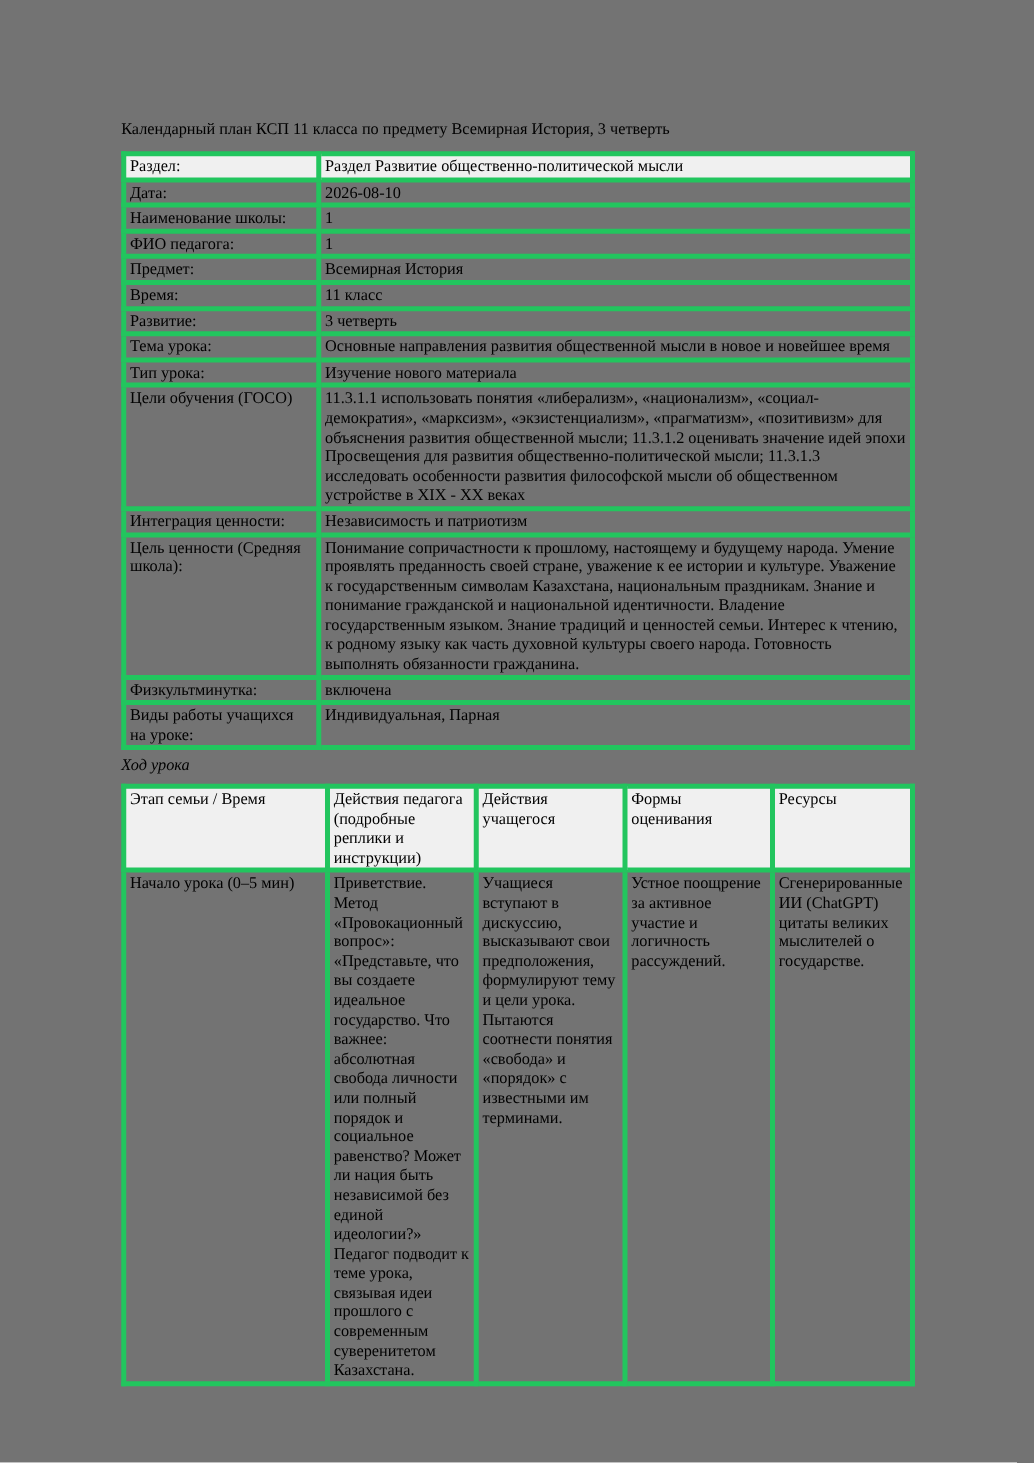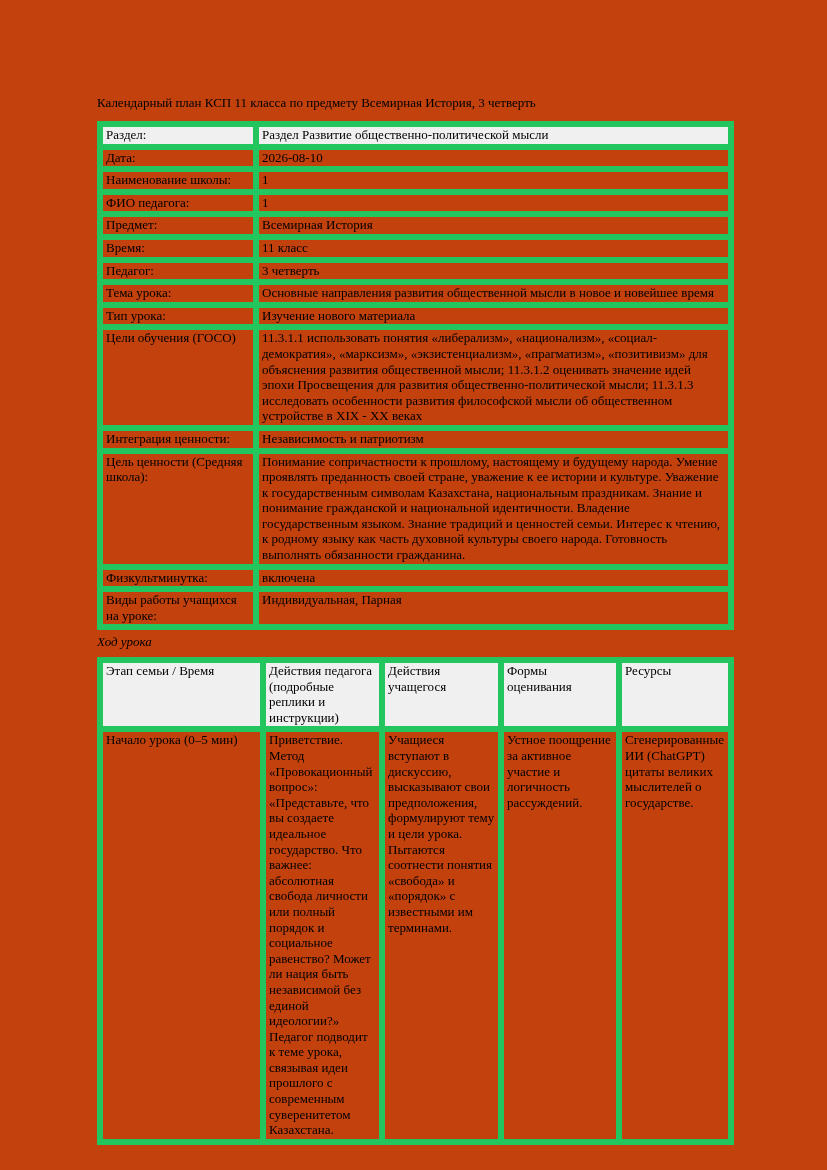--- a/index.html
+++ b/index.html
@@ -1,20 +1,20 @@
 <!DOCTYPE html>
 <html><head>
 <meta charset="utf-8">
 <style>
   html, body { margin: 0; padding: 0; background: #ffffff; }
   .page {
     position: relative;
     width: 827px;
     height: 1170px;
-    background: #c2410c;
+    background: #737373;
     overflow: hidden;
     font-family: "Liberation Serif", "DejaVu Serif", serif;
     font-size: 13px;
     line-height: 15.6px;
     color: #000000;
   }
   .content {
     position: absolute;
     left: 97px;
     top: 95px;
@@ -24,21 +24,21 @@
     margin: 0 0 10px 0;
     font-size: 13px;
     line-height: 16px;
   }
   table {
     border-collapse: collapse;
     table-layout: fixed;
     width: 631px;
   }
   td, th {
-    border: 6px solid #22c55e;
+    border: 4px solid #22c55e;
     padding: 0px 3px 1px 3px;
     vertical-align: top;
     text-align: left;
     font-weight: normal;
     word-wrap: break-word;
   }
   tr.shaded td, tr.shaded th { background: #f0f0f0; }
   .section-label {
     margin: 4px 0 7px 0;
     font-style: italic;
@@ -77,21 +77,21 @@
         </tr>
         <tr>
           <td>Предмет:</td>
           <td>Всемирная История</td>
         </tr>
         <tr>
           <td>Время:</td>
           <td>11 класс</td>
         </tr>
         <tr>
-          <td>Педагог:</td>
+          <td>Развитие:</td>
           <td>3 четверть</td>
         </tr>
         <tr>
           <td>Тема урока:</td>
           <td>Основные направления развития общественной мысли в новое и новейшее время</td>
         </tr>
         <tr>
           <td>Тип урока:</td>
           <td>Изучение нового материала</td>
         </tr>

